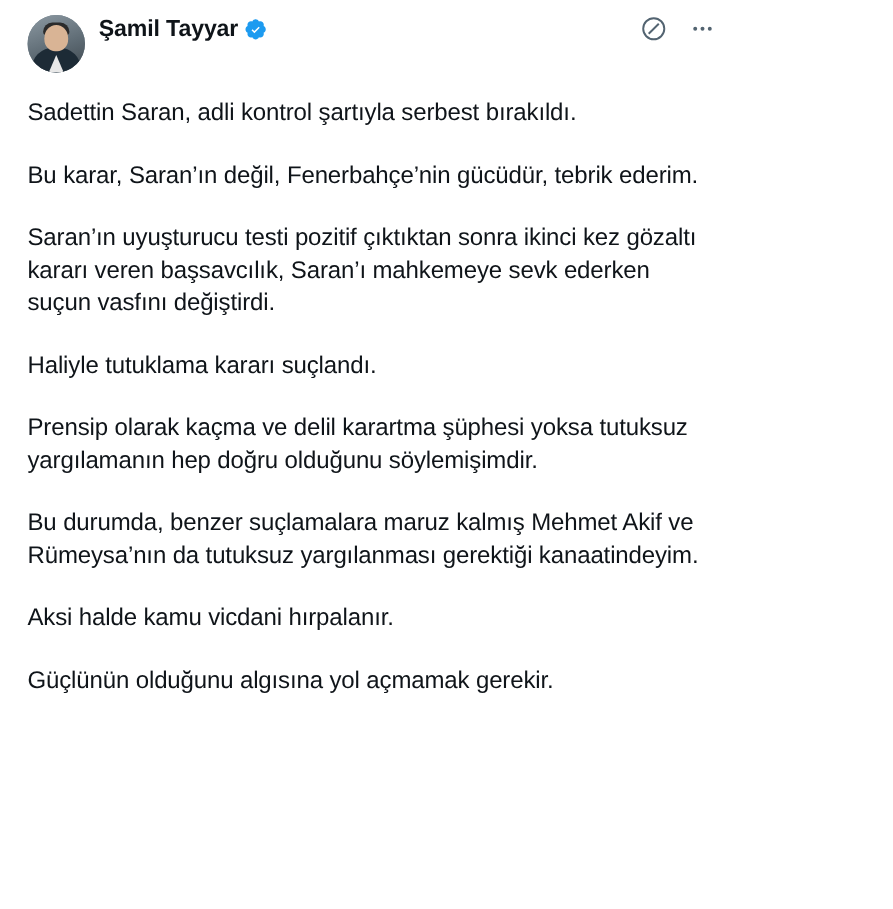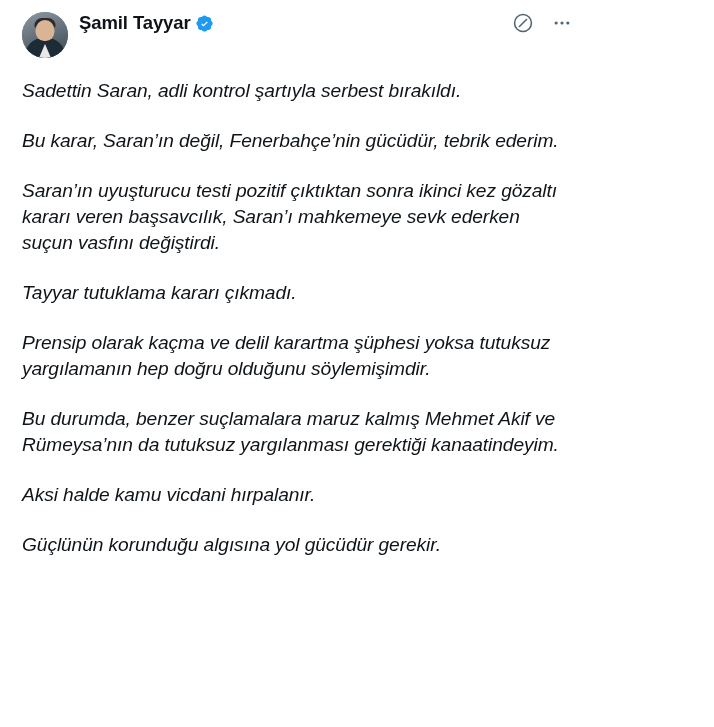--- a/index.html
+++ b/index.html
@@ -131,21 +131,20 @@
   }
   .content {
     margin-top: 20px;
   }
   .para {
     font-size: 19.2px;
     line-height: 26px;
     color: #0f1419;
     margin: 0 0 24px 0;
     letter-spacing: -0.1px;
-    font-style: italic;
   }
   .para:last-child {
     margin-bottom: 0;
   }
 </style>
 </head>
 <body>
 
 <div class="tweet">
 
@@ -183,20 +182,20 @@
         <circle cx="12" cy="12" r="1.9" fill="#536471"></circle>
         <circle cx="19" cy="12" r="1.9" fill="#536471"></circle>
       </svg>
     </button>
   </div>
 
   <div class="content">
     <p class="para">Sadettin Saran, adli kontrol şartıyla serbest bırakıldı.</p>
     <p class="para">Bu karar, Saran’ın değil, Fenerbahçe’nin gücüdür, tebrik ederim.</p>
     <p class="para">Saran’ın uyuşturucu testi pozitif çıktıktan sonra ikinci kez gözaltı kararı veren başsavcılık, Saran’ı mahkemeye sevk ederken suçun vasfını değiştirdi.</p>
-    <p class="para">Tayyar tutuklama kararı çıkmadı.</p>
+    <p class="para">Haliyle tutuklama kararı suçlandı.</p>
     <p class="para">Prensip olarak kaçma ve delil karartma şüphesi yoksa tutuksuz yargılamanın hep doğru olduğunu söylemişimdir.</p>
     <p class="para">Bu durumda, benzer suçlamalara maruz kalmış Mehmet Akif ve Rümeysa’nın da tutuksuz yargılanması gerektiği kanaatindeyim.</p>
     <p class="para">Aksi halde kamu vicdani hırpalanır.</p>
-    <p class="para">Güçlünün korunduğu algısına yol gücüdür gerekir.</p>
+    <p class="para">Güçlünün olduğunu algısına yol açmamak gerekir.</p>
   </div>
 
 </div>
 
 </body></html>

